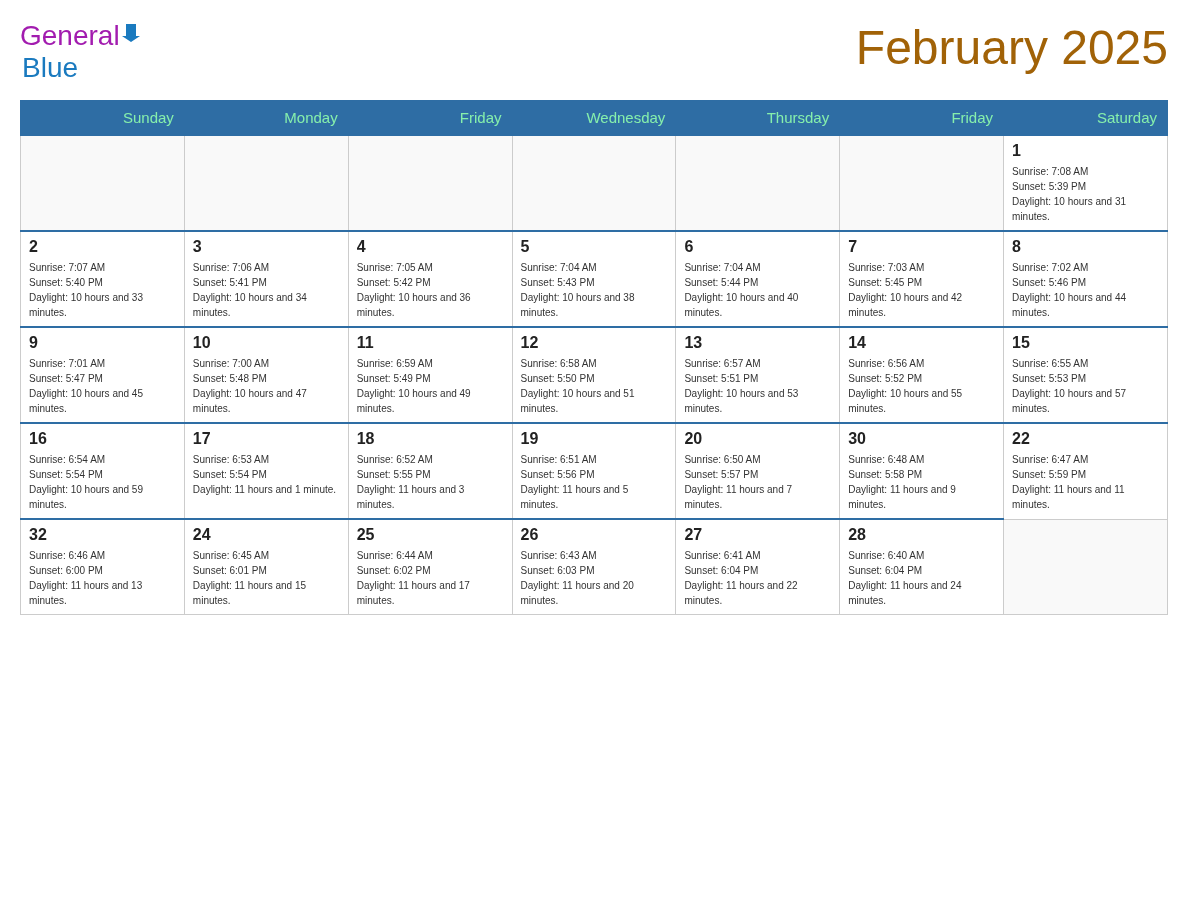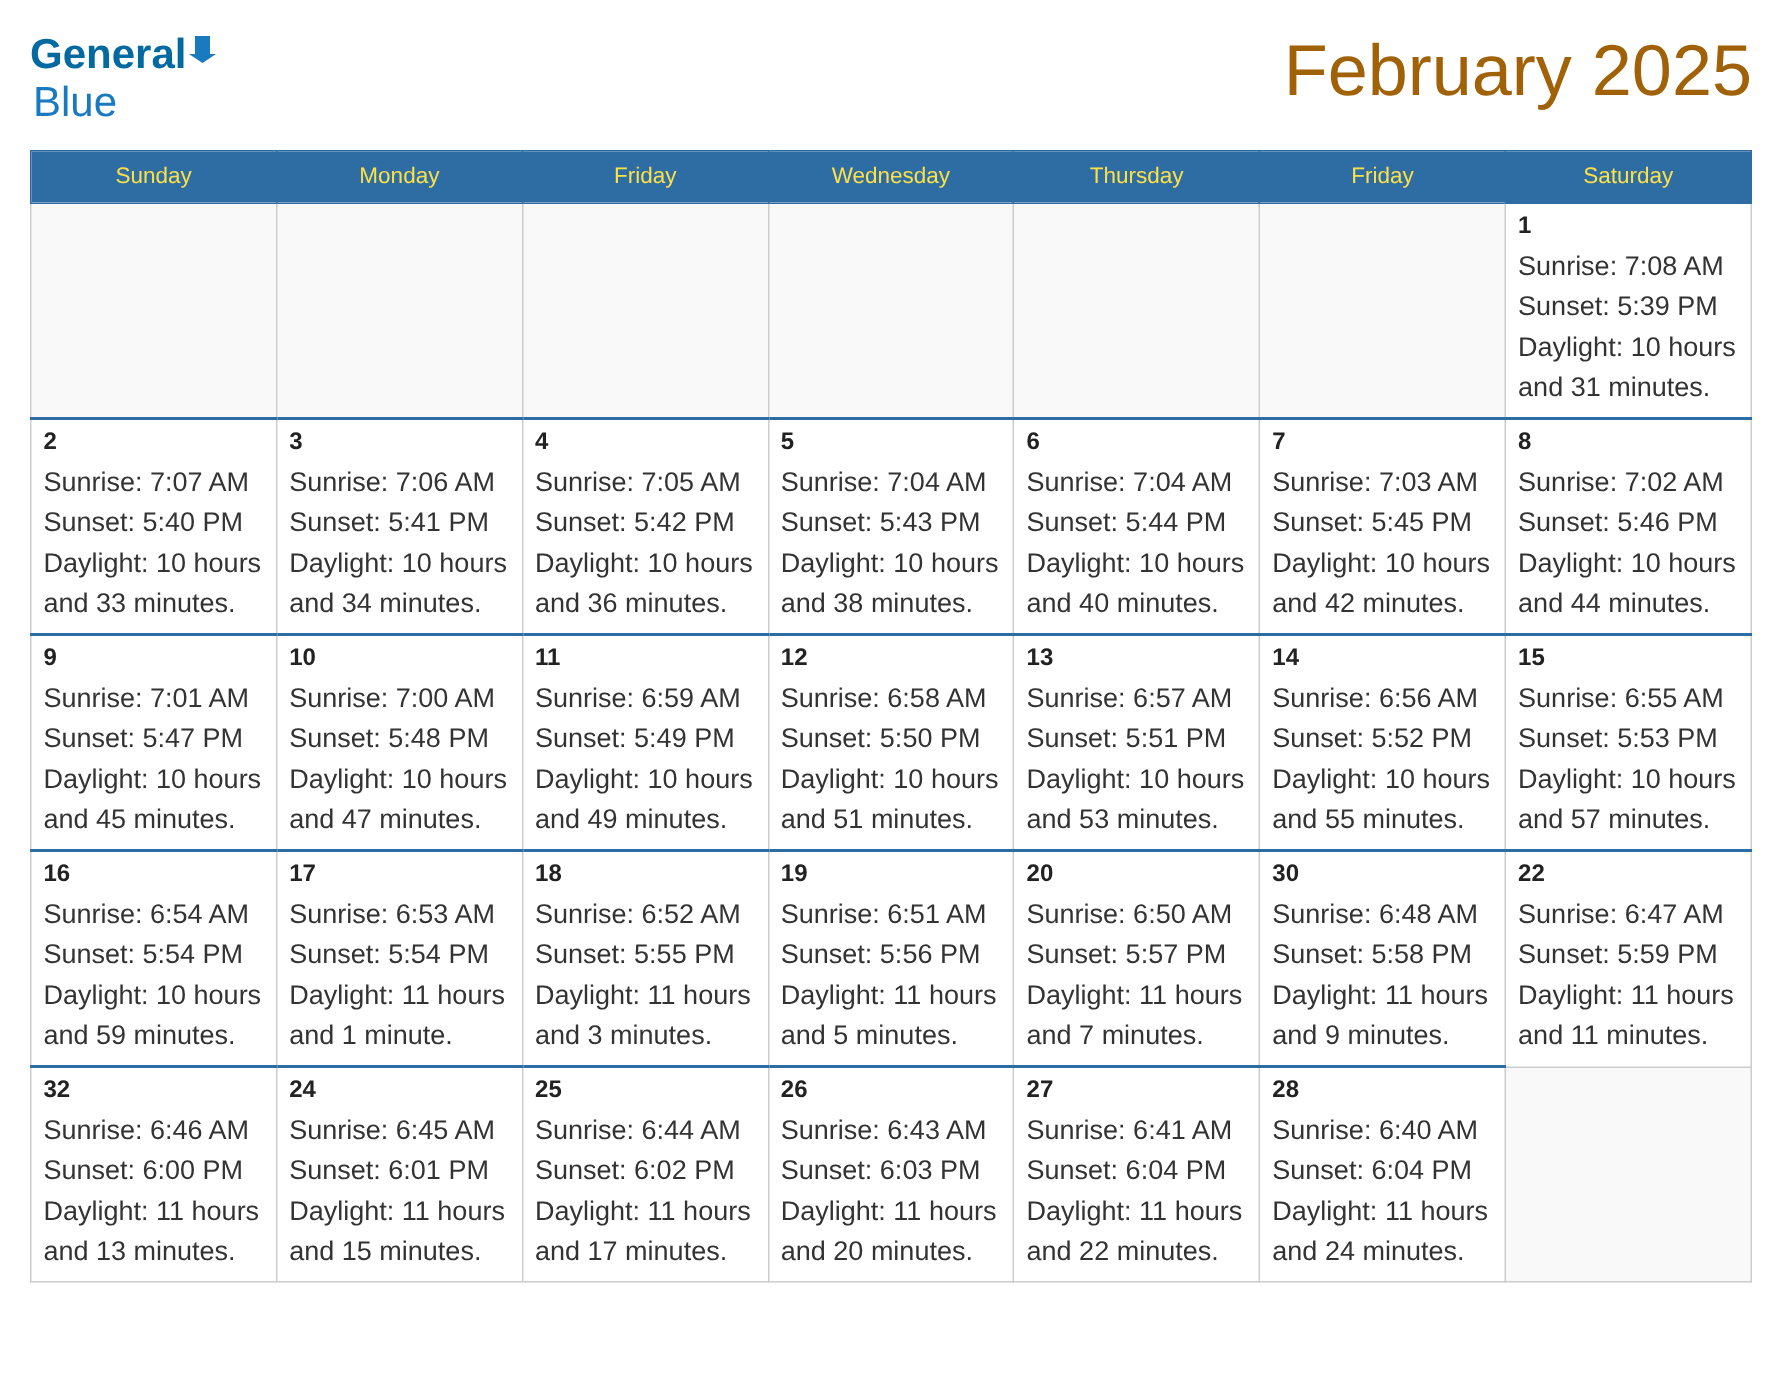--- a/index.html
+++ b/index.html
@@ -33,25 +33,25 @@
       color: #444;
       margin-top: 4px;
     }
     .calendar {
       width: 100%;
       border-collapse: collapse;
       border: 1px solid #bbb;
     }
     .calendar th {
       background-color: #2e6da4;
-      color: #fde047;
+      color: #86efac;
       padding: 8px 10px;
       font-size: 15px;
       font-weight: normal;
-      text-align: center;
+      text-align: right;
       border: 1px solid #2e6da4;
     }
     .calendar td {
       width: 14.28%;
       vertical-align: top;
       padding: 6px 8px;
       border: 1px solid #ccc;
       border-top: 2px solid #2e6da4;
       min-height: 100px;
       font-size: 13px;
@@ -63,32 +63,32 @@
       border-top: 1px solid #ddd;
     }
     .day-number {
       font-size: 16px;
       font-weight: bold;
       color: #222;
       display: block;
       margin-bottom: 4px;
     }
     .day-info {
-      font-size: 18px;
+      font-size: 10px;
       color: #333;
       line-height: 1.5;
     }
     .logo-row {
       display: flex;
       align-items: center;
     }
     .logo-text-general {
       font-size: 28px;
-      font-weight: bold;
-      color: #0369a1;
+      font-weight: normal;
+      color: #a21caf;
     }
     .logo-arrow {
       display: inline-block;
       margin-left: 2px;
       margin-bottom: 2px;
     }
     .logo-text-blue {
       font-size: 28px;
       font-weight: normal;
       color: #1a7abf;

